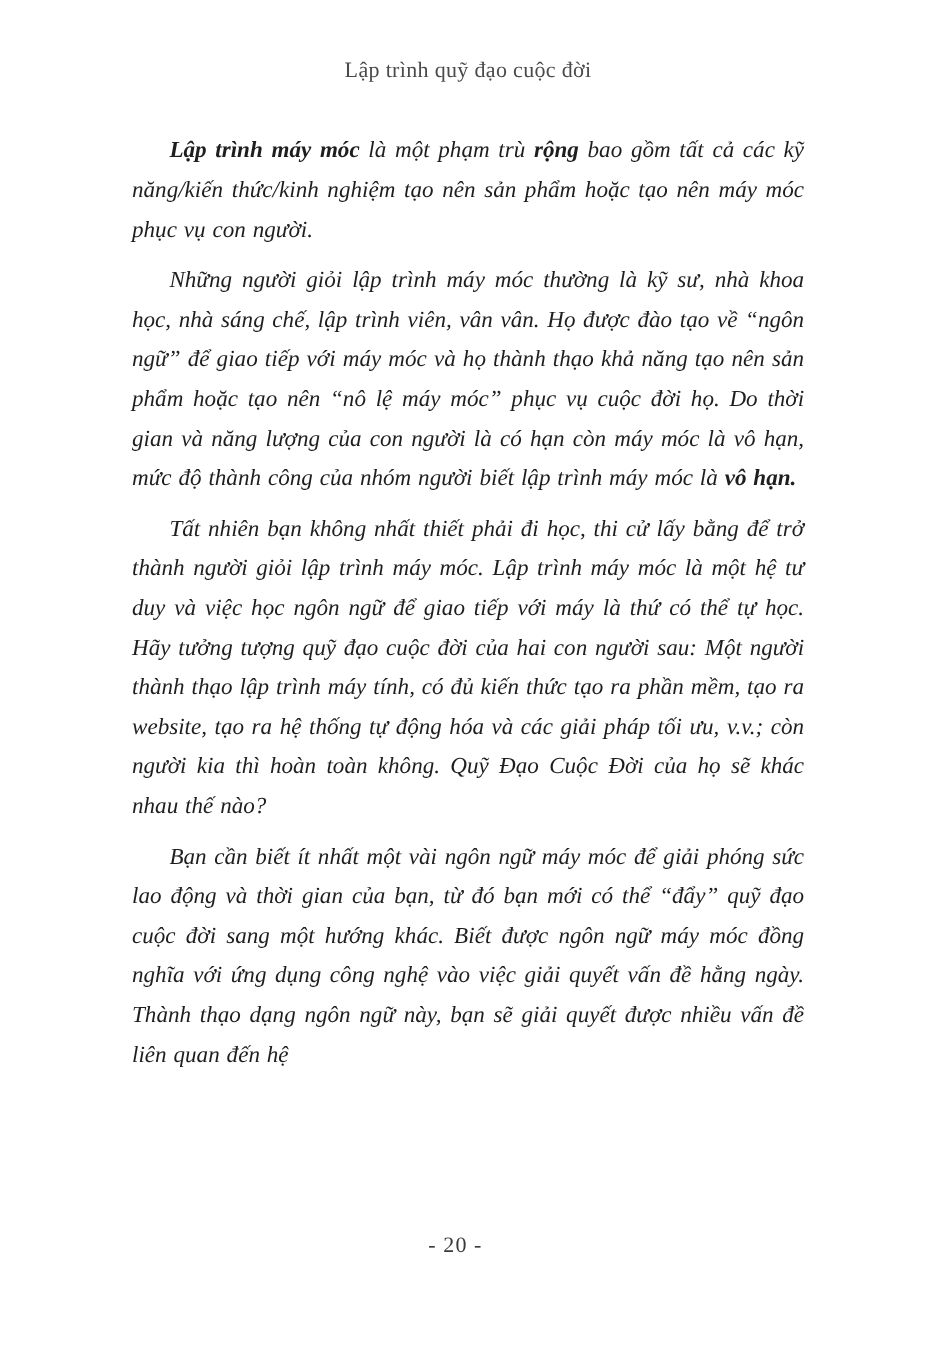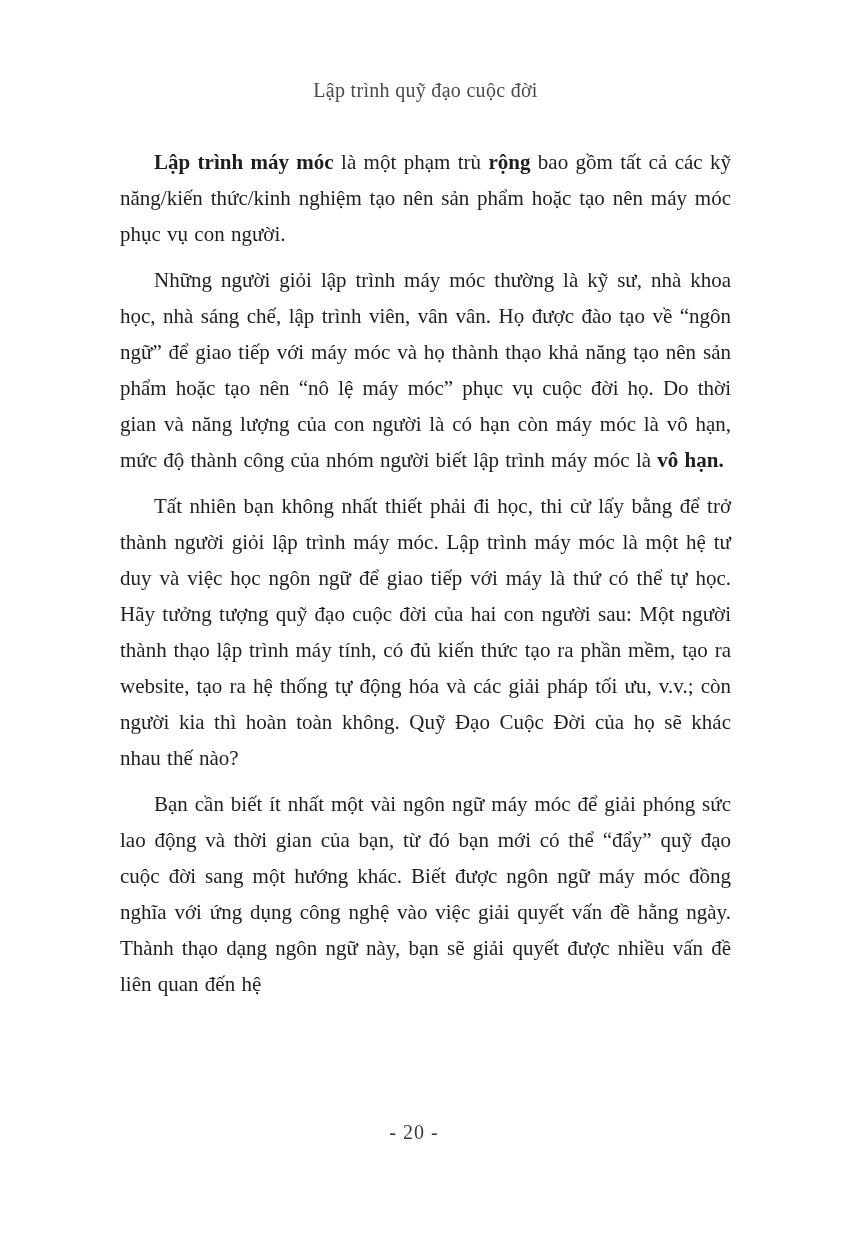--- a/index.html
+++ b/index.html
@@ -6,35 +6,36 @@
     margin: 0;
     padding: 0;
     background: #ffffff;
   }
   .page {
     position: relative;
     width: 844px;
     height: 1246px;
     background: #ffffff;
     box-sizing: border-box;
-    padding: 78px 113px 0 120px;
+    padding: 52px 113px 0 120px;
     font-family: "Liberation Serif", serif;
     color: #1e1e1e;
     overflow: hidden;
   }
   .running-header {
     text-align: center;
     font-size: 20px;
     line-height: 24px;
     color: #4a4a4a;
     margin-bottom: 42px;
     letter-spacing: 0.3px;
   }
   .body-text {
     width: 611px;
+    font-style: italic;
   }
   .para {
     font-size: 21px;
     line-height: 36px;
     text-align: justify;
     text-indent: 34px;
     margin: 0 0 10px 0;
     color: #1e1e1e;
     word-spacing: 1px;
   }

